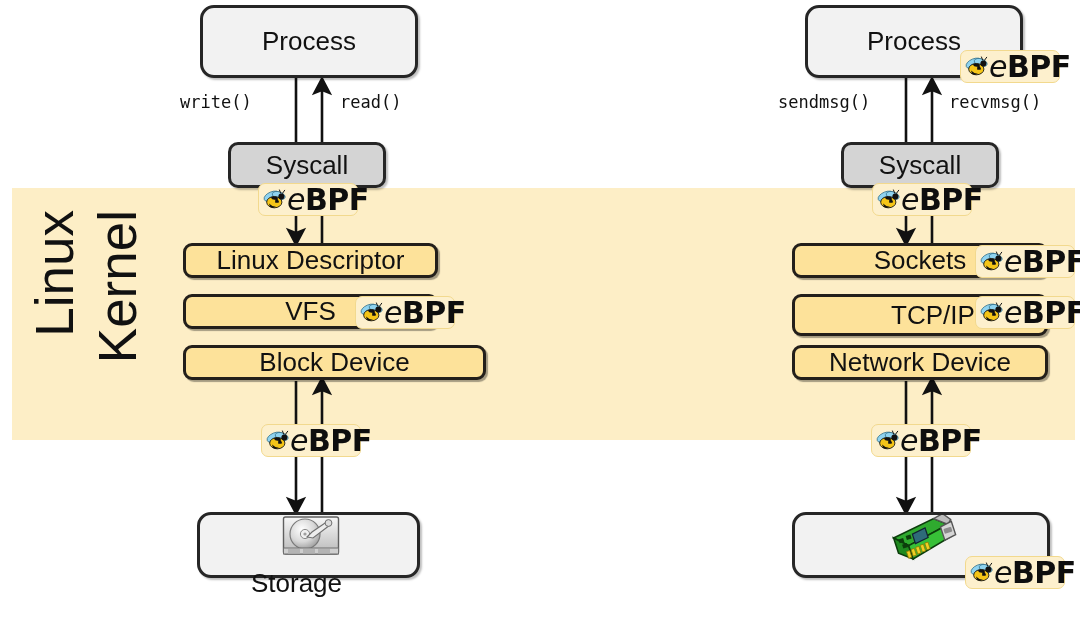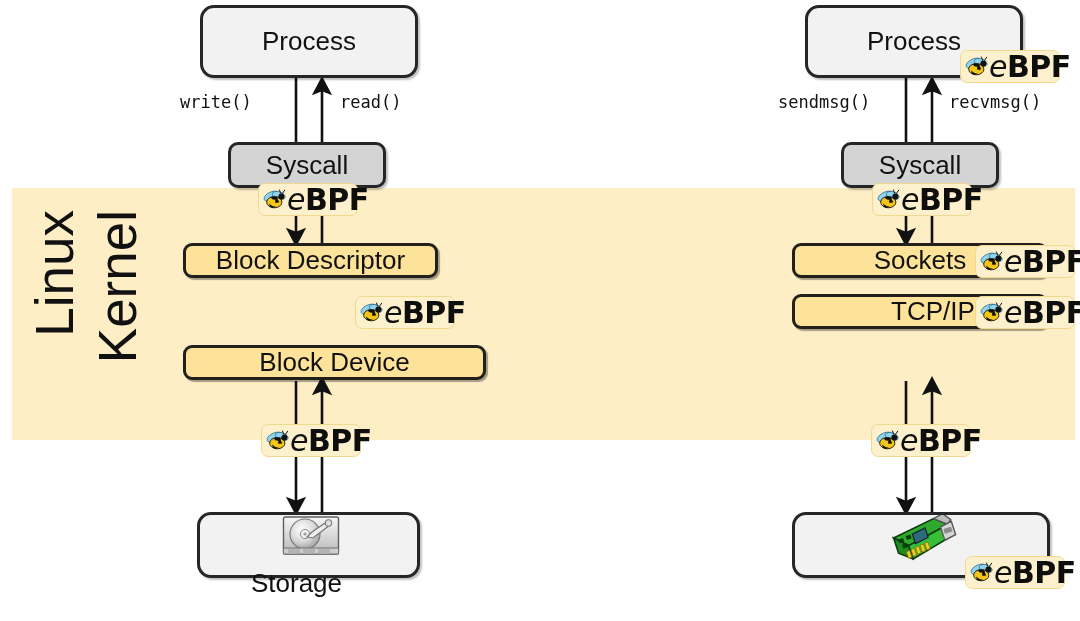--- a/index.html
+++ b/index.html
@@ -168,21 +168,24 @@
   </div>
 
   <div class="call-label" style="left:180px;top:92px;">write()</div>
   <div class="call-label" style="left:340px;top:92px;">read()</div>
 
   <div class="box sys" style="left:228px;top:142px;width:158px;height:46px;">
     <span>Syscall</span>
   </div>
 
   <div class="box kern" style="left:183px;top:243px;width:255px;height:35px;">
-    <span>Block Descriptor</span>
+    <span>Linux Descriptor</span>
+  </div>
+  <div class="box kern" style="left:183px;top:294px;width:255px;height:35px;">
+    <span>VFS</span>
   </div>
   <div class="box kern" style="left:183px;top:345px;width:303px;height:35px;">
     <span>Block Device</span>
   </div>
 
   <div class="box dev" style="left:197px;top:512px;width:223px;height:66px;">
     <span class="devicon">
       <svg width="58" height="46" viewBox="0 0 58 46">
         <defs>
           <linearGradient id="hdbody" x1="0" y1="0" x2="0" y2="1">
@@ -217,22 +220,25 @@
   <div class="call-label" style="left:778px;top:92px;">sendmsg()</div>
   <div class="call-label" style="left:949px;top:92px;">recvmsg()</div>
 
   <div class="box sys" style="left:841px;top:142px;width:158px;height:46px;">
     <span>Syscall</span>
   </div>
 
   <div class="box kern" style="left:792px;top:243px;width:256px;height:35px;">
     <span>Sockets</span>
   </div>
-  <div class="box kern" style="left:792px;top:294px;width:256px;height:35px;padding-left:26px;">
+  <div class="box kern" style="left:792px;top:294px;width:256px;height:42px;padding-left:26px;">
     <span>TCP/IP</span>
+  </div>
+  <div class="box kern" style="left:792px;top:345px;width:256px;height:35px;">
+    <span>Network Device</span>
   </div>
 
   <div class="box dev" style="left:792px;top:512px;width:258px;height:66px;">
     <span class="devicon">
       <svg width="70" height="52" viewBox="0 0 70 52">
         <g transform="rotate(-18 35 26)">
           <polygon points="8,14 52,8 64,18 20,26" fill="#2faa2f" stroke="#0c3d0c" stroke-width="1.6"></polygon>
           <polygon points="8,14 20,26 20,40 8,30" fill="#1f8a1f" stroke="#0c3d0c" stroke-width="1.6"></polygon>
           <polygon points="20,26 64,18 64,30 20,40" fill="#37c037" stroke="#0c3d0c" stroke-width="1.6"></polygon>
           <rect x="27" y="20" width="14" height="10" fill="#2e6b7a" stroke="#123" stroke-width="1.2" transform="skewY(-8)"></rect>

